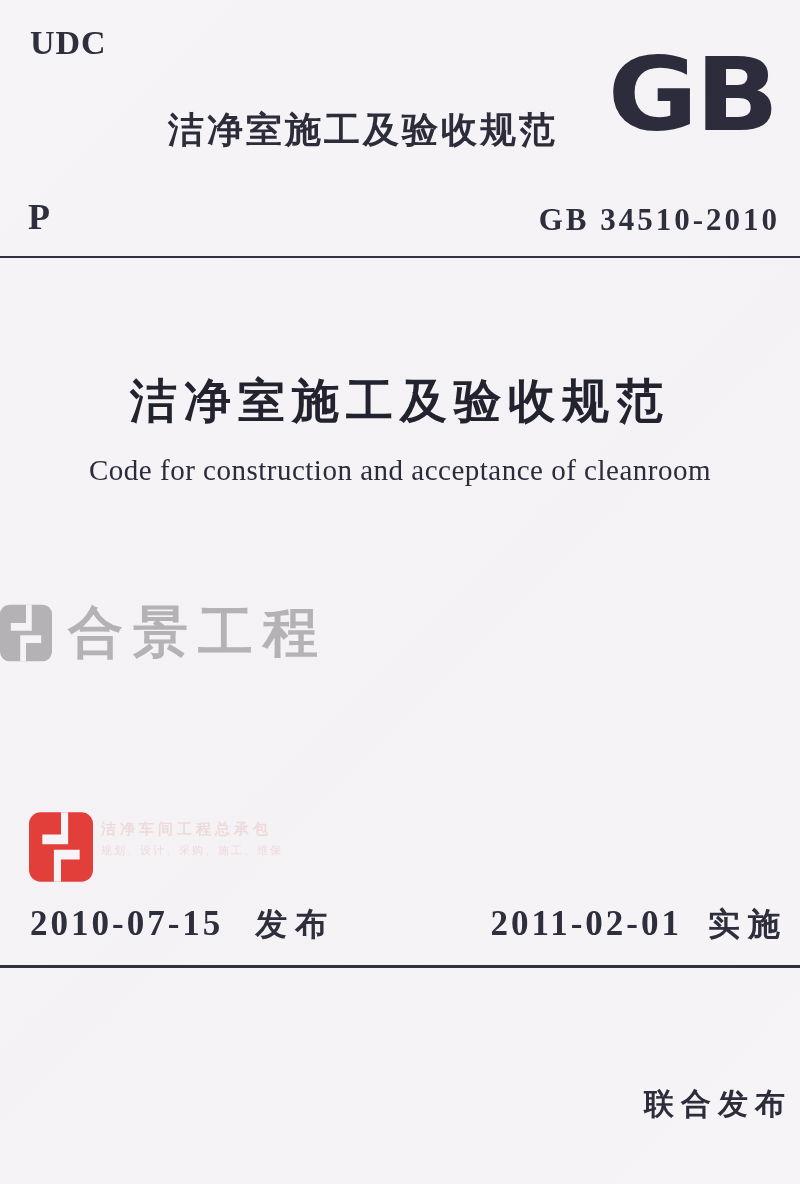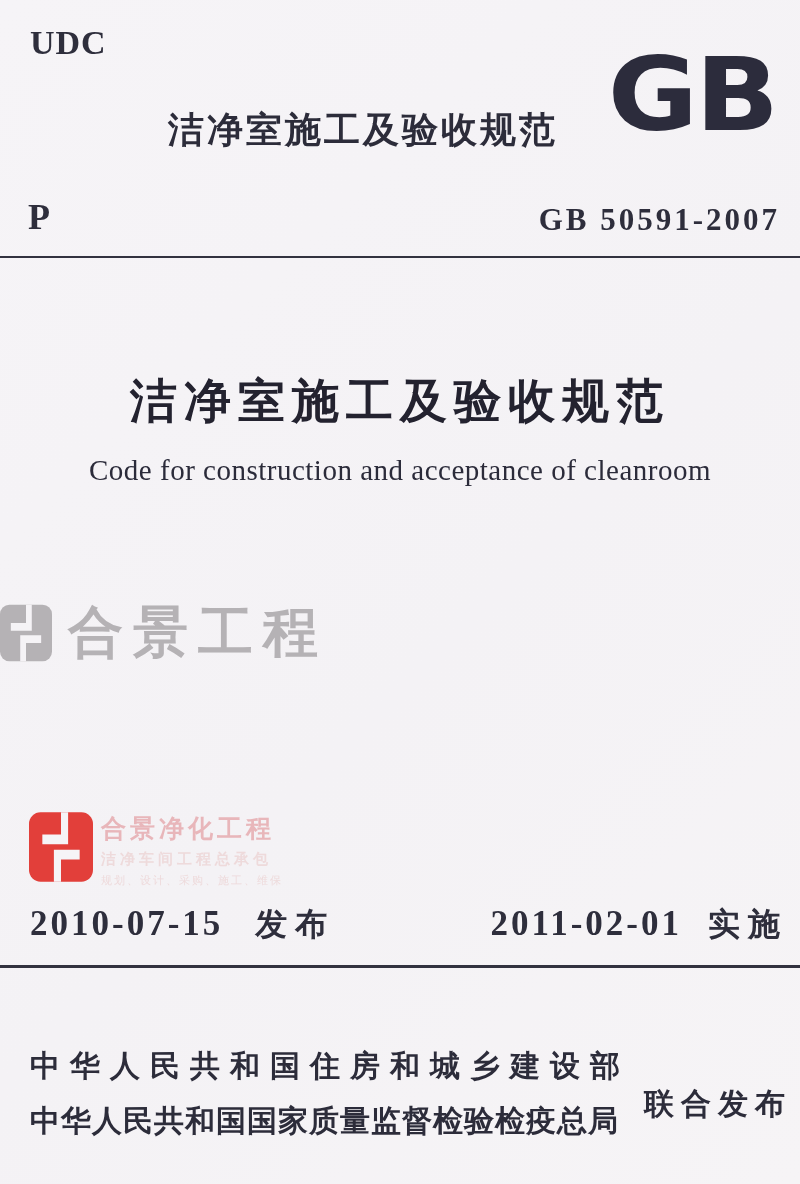--- a/index.html
+++ b/index.html
@@ -122,21 +122,21 @@
 <div class="page">
 
   <div class="udc serif">UDC</div>
 
   <div class="header-title sans">洁净室施工及验收规范</div>
 
   <div class="gb-logo">GB</div>
 
   <div class="class-p serif">P</div>
 
-  <div class="std-number serif">GB 50591-2007</div>
+  <div class="std-number serif">GB 34510-2010</div>
 
   <div class="rule rule-1"></div>
 
   <div class="title-cn serif">洁净室施工及验收规范</div>
 
   <div class="title-en serif">Code for construction and acceptance of cleanroom</div>
 
   <div class="watermark">
     <span>
       <svg width="52" height="58" viewBox="0 0 72 78" aria-hidden="true">
@@ -150,35 +150,30 @@
 
   <div class="brand-logo">
     <svg width="64" height="70" viewBox="0 0 72 78" aria-hidden="true">
       <rect x="0" y="0" width="72" height="78" rx="13" fill="#e23f3a"></rect>
       <path d="M36,0 h8 v36 h-29 v-11 h21 z" fill="#f6f4f7"></path>
       <path d="M36,78 h-8 v-36 h29 v11 h-21 z" fill="#f6f4f7"></path>
     </svg>
   </div>
 
   <div class="brand-text">
-    <div class="brand-name sans">合景净化工程</div>
     <div class="brand-tagline1 sans">洁净车间工程总承包</div>
     <div class="brand-tagline2 sans">规划、设计、采购、施工、维保</div>
   </div>
 
   <div class="date-row-left">
     <span class="date-num">2010-07-15</span><span class="date-label sans">发布</span>
   </div>
 
   <div class="date-row-right">
     <span class="date-num">2011-02-01</span><span class="date-label sans">实施</span>
   </div>
 
   <div class="rule rule-2"></div>
 
-  <div class="issuer-block">
-    <div class="issuer-1 sans">中华人民共和国住房和城乡建设部</div>
-    <div class="issuer-2 sans">中华人民共和国国家质量监督检验检疫总局</div>
-  </div>
 
   <div class="joint-release sans">联合发布</div>
 
 </div>
 
 </body></html>

